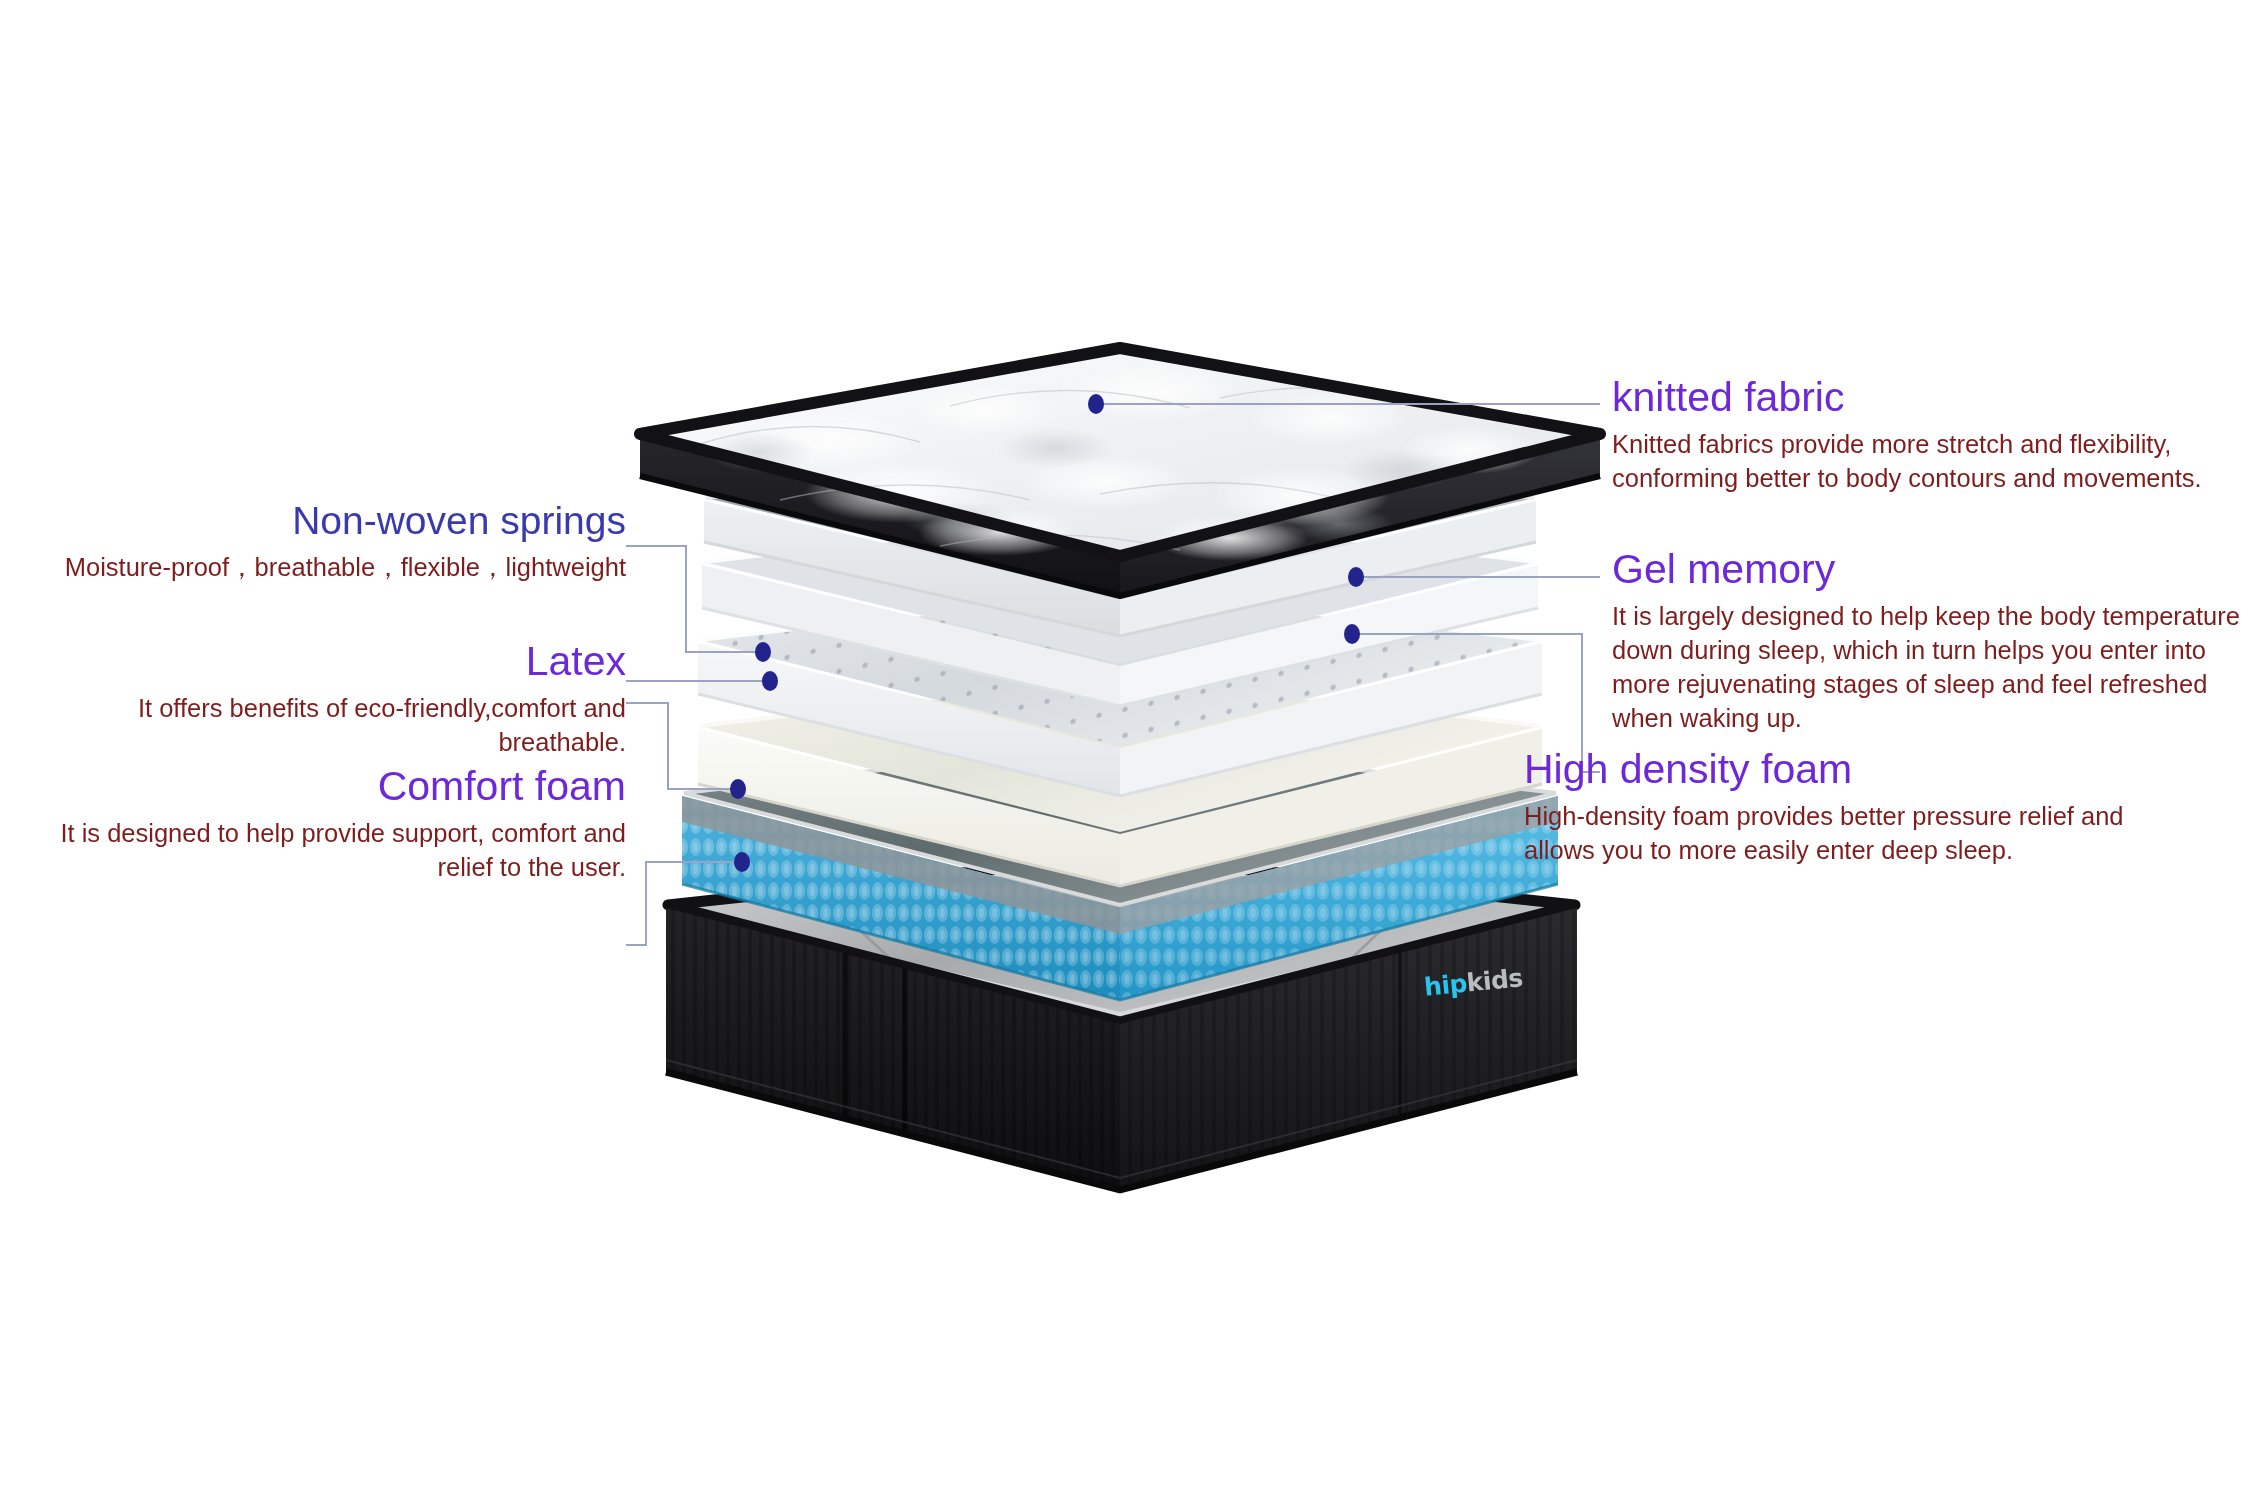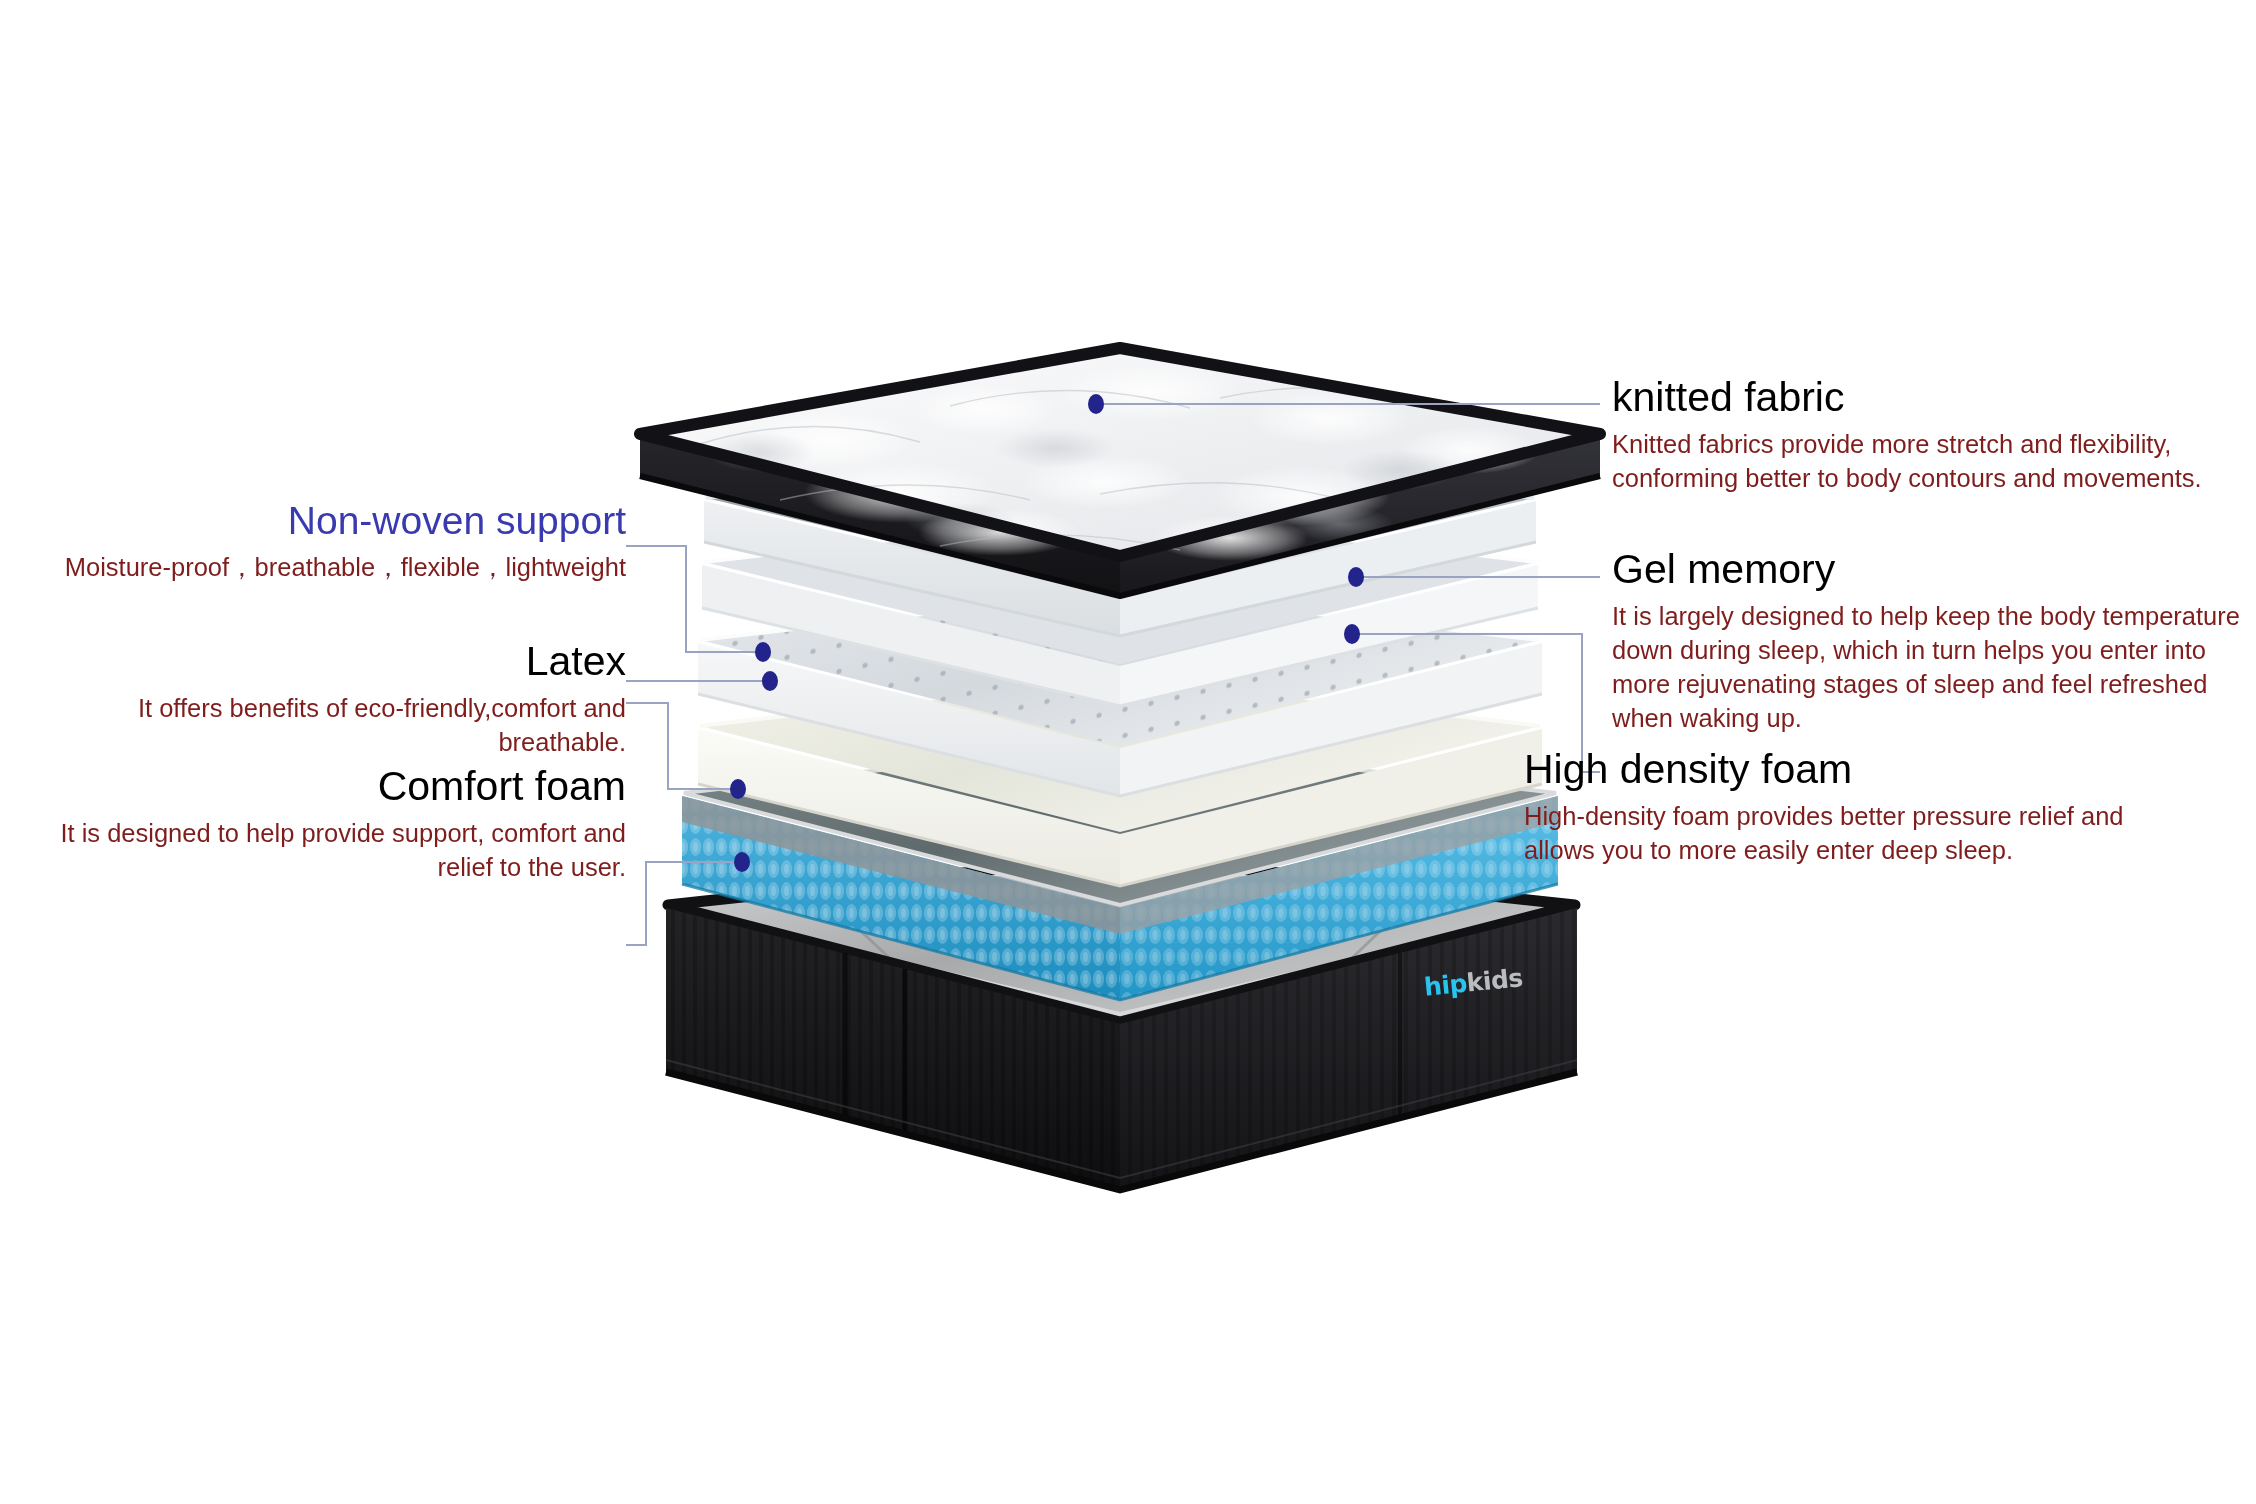--- a/index.html
+++ b/index.html
@@ -21,21 +21,21 @@
   #artwork {
     position: absolute;
     left: 0; top: 0;
     width: 2256px;
     height: 1504px;
   }
 
   
   .callout { position: absolute; }
   .callout .heading {
-    color: #000000;
+    color: #6d28d9;
     font-weight: 400;
     line-height: 1.05;
     white-space: nowrap;
   }
   .callout .body {
     color: #7f1d1d;
     line-height: 1.33;
   }
 
   
@@ -368,21 +368,21 @@
     <div class="heading">Gel memory</div>
     <div class="body">It is largely designed to help keep the body temperature down during sleep, which in turn helps you enter into more rejuvenating stages of sleep and feel refreshed when waking up.</div>
   </div>
 
   <div class="callout right" id="co-hdfoam">
     <div class="heading">High density foam</div>
     <div class="body">High-density foam provides better pressure relief and allows you to more easily enter deep sleep.</div>
   </div>
 
   <div class="callout left" id="co-nonwoven">
-    <div class="heading small" style="color:#3a3ab0;">Non-woven support</div>
+    <div class="heading small" style="color:#3a3ab0;">Non-woven springs</div>
     <div class="body">Moisture-proof，breathable，flexible，lightweight</div>
   </div>
 
   <div class="callout left" id="co-comfort">
     <div class="heading">Comfort foam</div>
     <div class="body">It is designed to help provide support, comfort and relief to the user.</div>
   </div>
 
   <div class="callout left" id="co-latex">
     <div class="heading">Latex</div>

